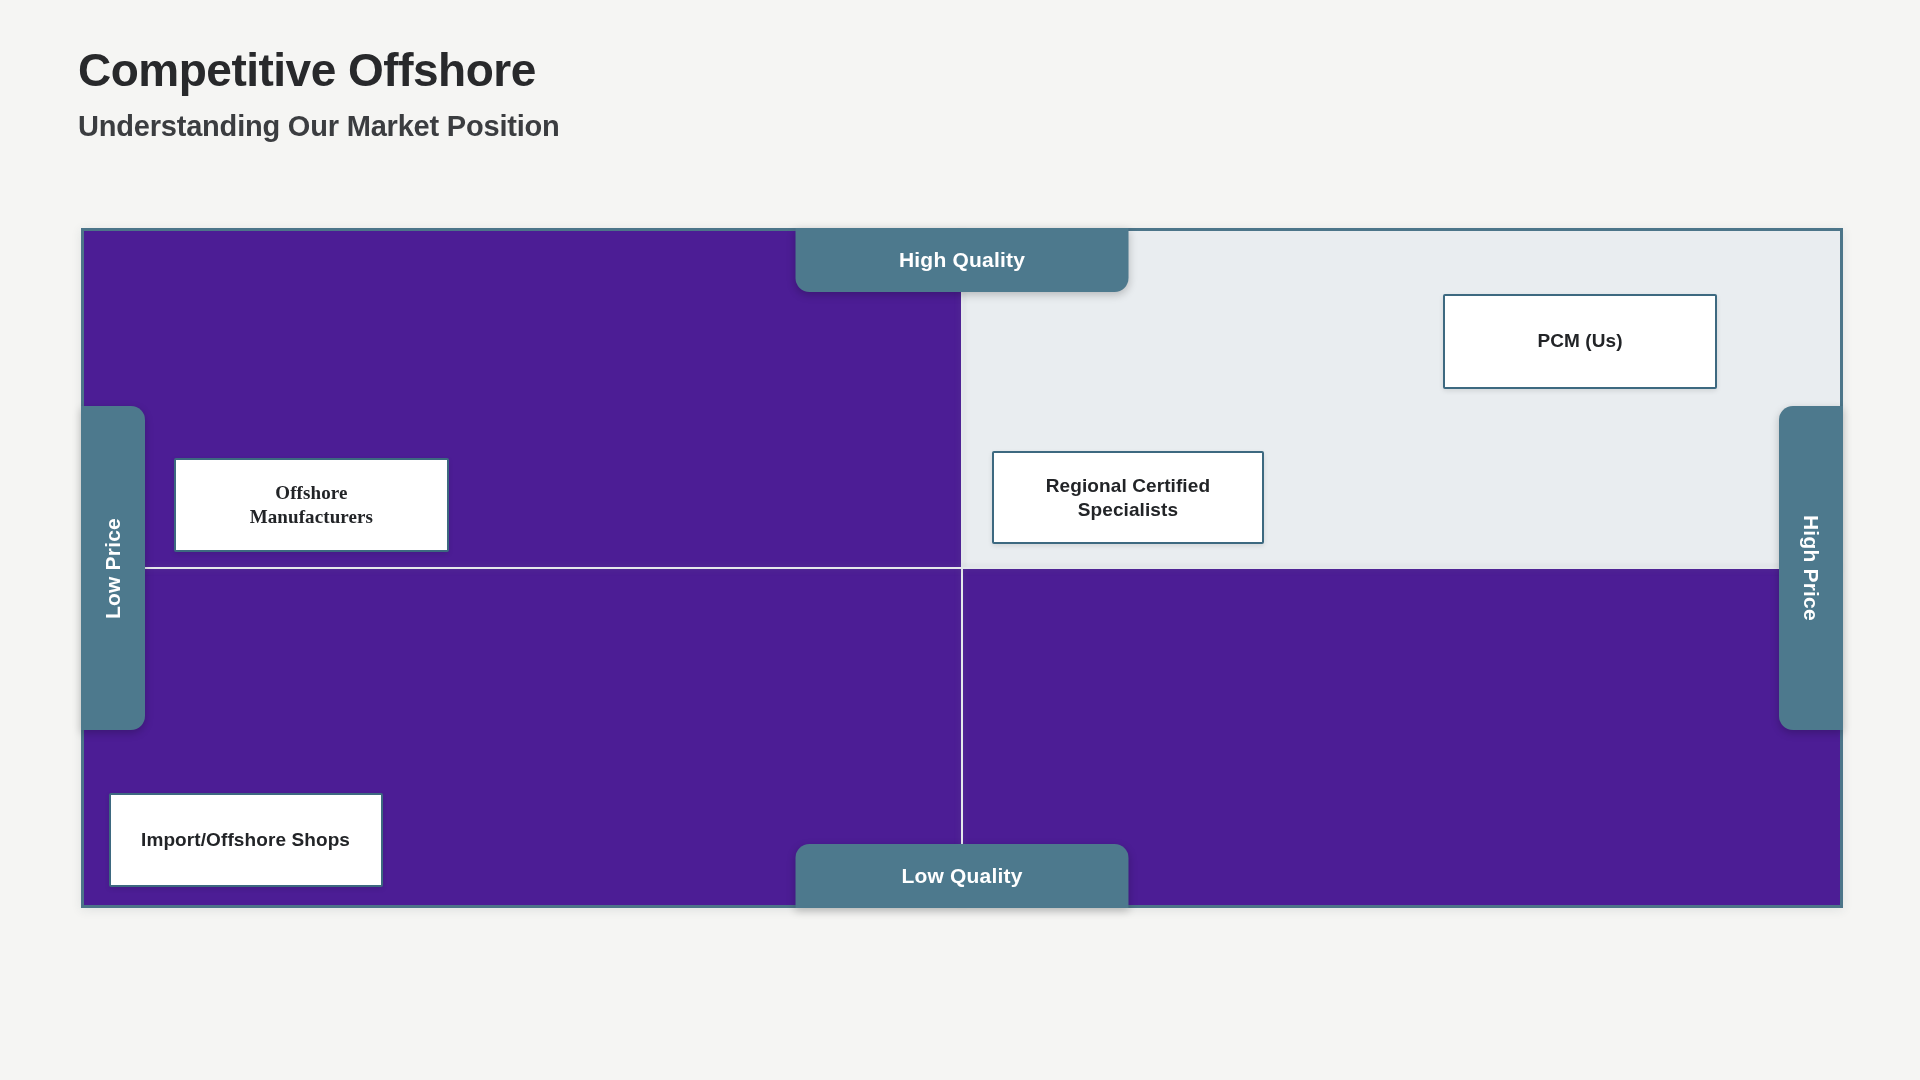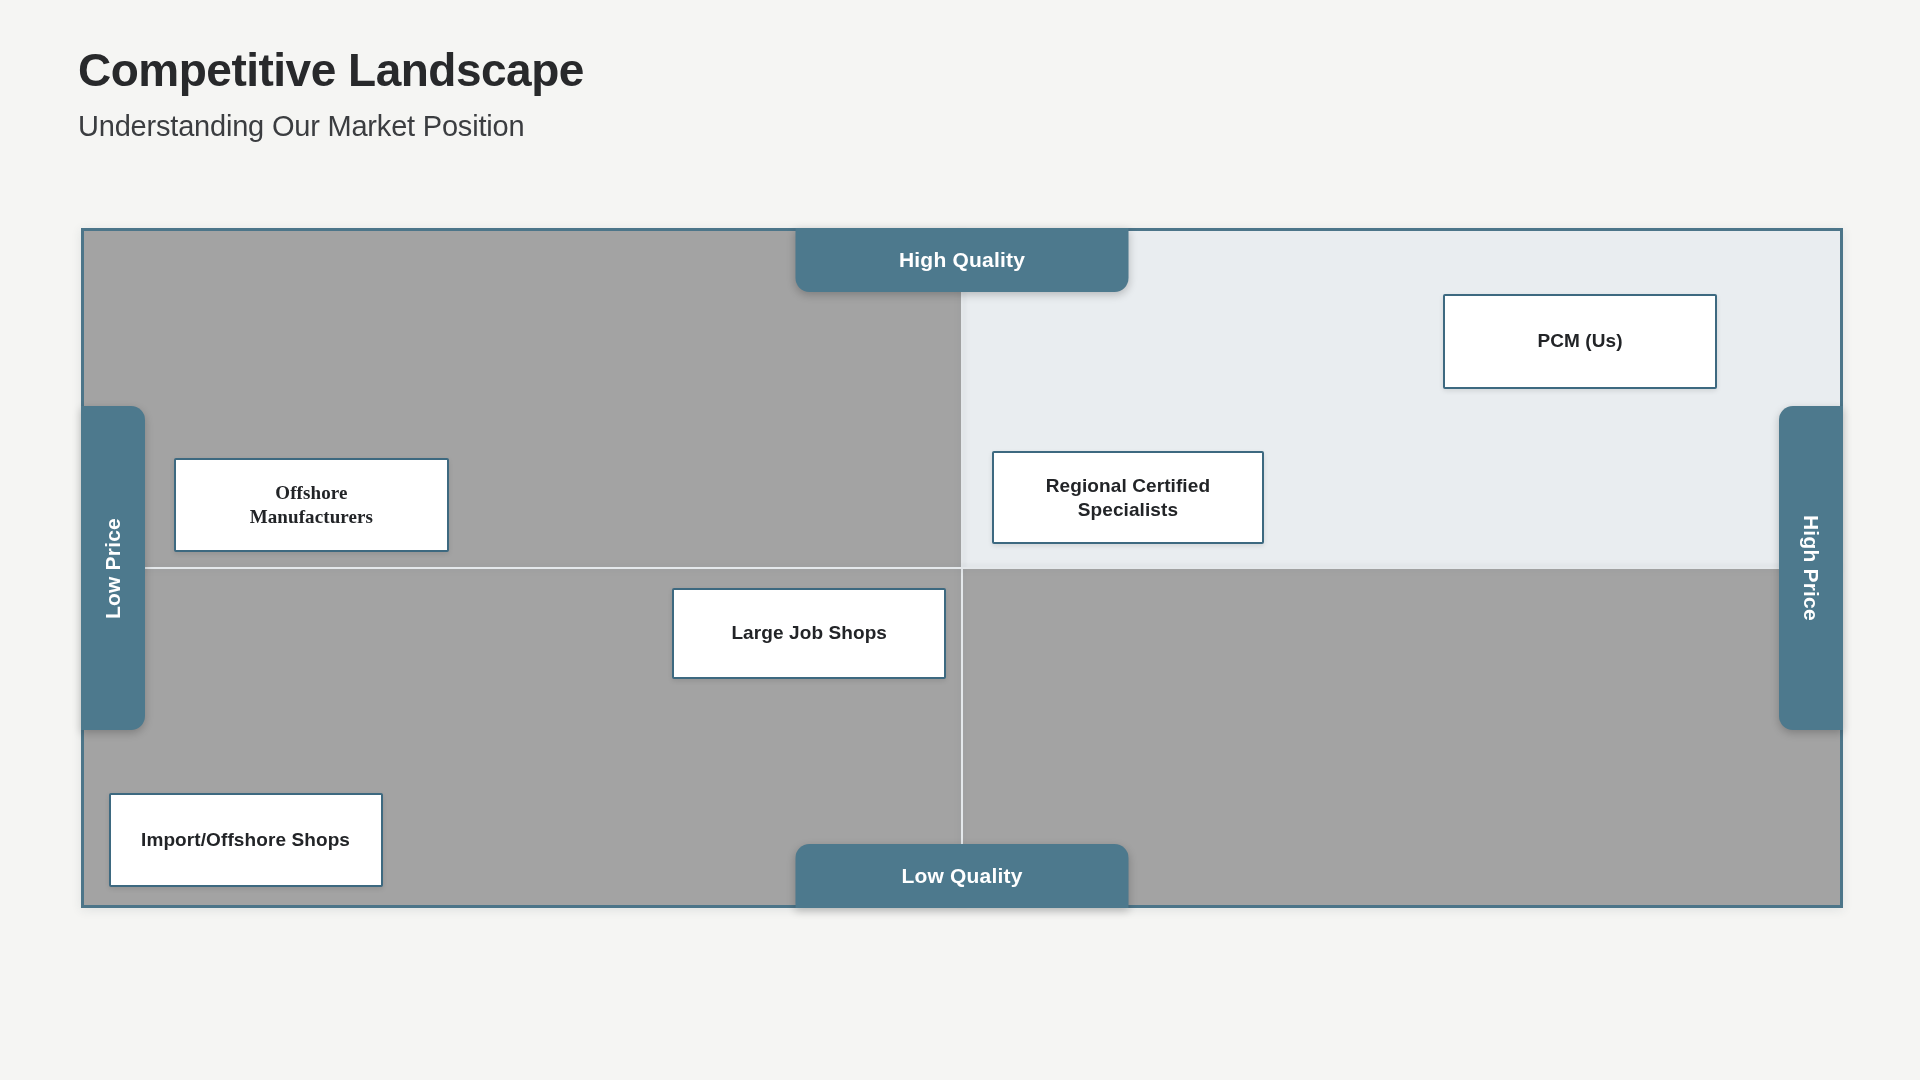--- a/index.html
+++ b/index.html
@@ -21,29 +21,29 @@
   }
   .slide{ position:relative; width:1920px; height:1080px; }
 
   
   .header{ position:absolute; left:78px; top:44px; }
   .header h1{
     margin:0; font-size:46px; font-weight:bold;
     color:#28292B; letter-spacing:-0.5px; line-height:1.15;
   }
   .header p{
-    margin:13px 0 8px 0; font-size:29px; font-weight:normal;
+    margin:13px 0 8px 0; font-size:29px; font-weight:bold;
     color:#3B3D40; letter-spacing:-0.2px;
   }
 
   
   .matrix{
     position:absolute; left:81px; top:228px;
     width:1762px; height:680px;
-    background:#a3a3a3;
+    background:#4c1d95;
     border:3px solid var(--matrix-border);
     box-shadow: 0 2px 10px rgba(40,60,70,0.10);
   }
   .tint{
     position:absolute; left:50%; top:0; width:50%; height:50%;
     background: var(--tint);
   }
   .divider-v{
     position:absolute; left:50%; top:0; width:2px; height:100%;
     background: var(--divider); transform:translateX(-1px);
@@ -103,21 +103,21 @@
     padding:0 10px;
   }
   .competitor-box span{ white-space:pre-line; }
 </style>
 </head>
 <body>
 
 <div class="slide">
 
   <div class="header">
-    <h1>Competitive Landscape</h1>
+    <h1>Competitive Offshore</h1>
     <p>Understanding Our Market Position</p>
   </div>
 
   <div class="matrix">
 
     <div class="tint"></div>
     <div class="divider-v"></div>
     <div class="divider-h"></div>
 
     <div class="badge badge-top">
@@ -138,22 +138,19 @@
           <span>PCM (Us)</span>
         </div>
         <div class="competitor-box" style="left: 51.7%; top: 32.7%; width: 15.5%; height: 13.8%;">
           <span>Regional Certified
 Specialists</span>
         </div>
         <div class="competitor-box" style="left: 5.1%; top: 33.7%; width: 15.7%; height: 14%; font-family: Liberation Serif, serif;">
           <span>Offshore
 Manufacturers</span>
         </div>
-        <div class="competitor-box" style="left: 33.5%; top: 52.9%; width: 15.6%; height: 13.5%;">
-          <span>Large Job Shops</span>
-        </div>
         <div class="competitor-box" style="left: 1.4%; top: 83.4%; width: 15.6%; height: 14%;">
           <span>Import/Offshore Shops</span>
         </div>
       </div>
 
   </div>
 </div>
 
 </body></html>

